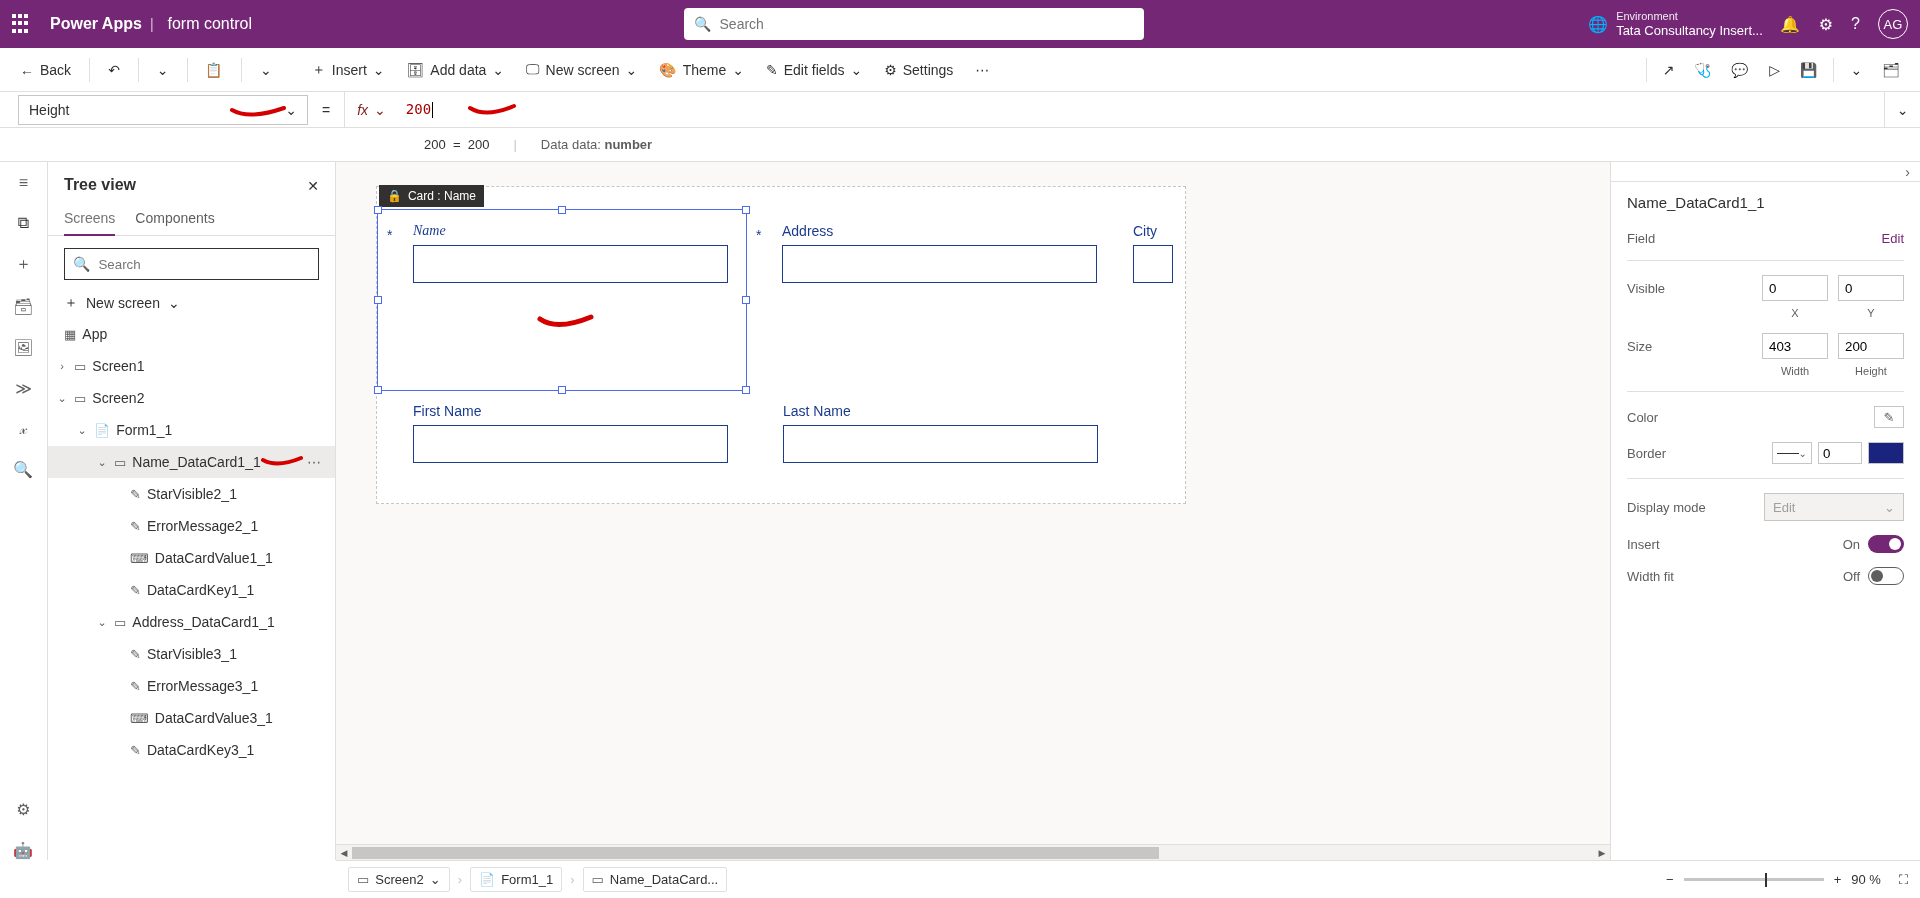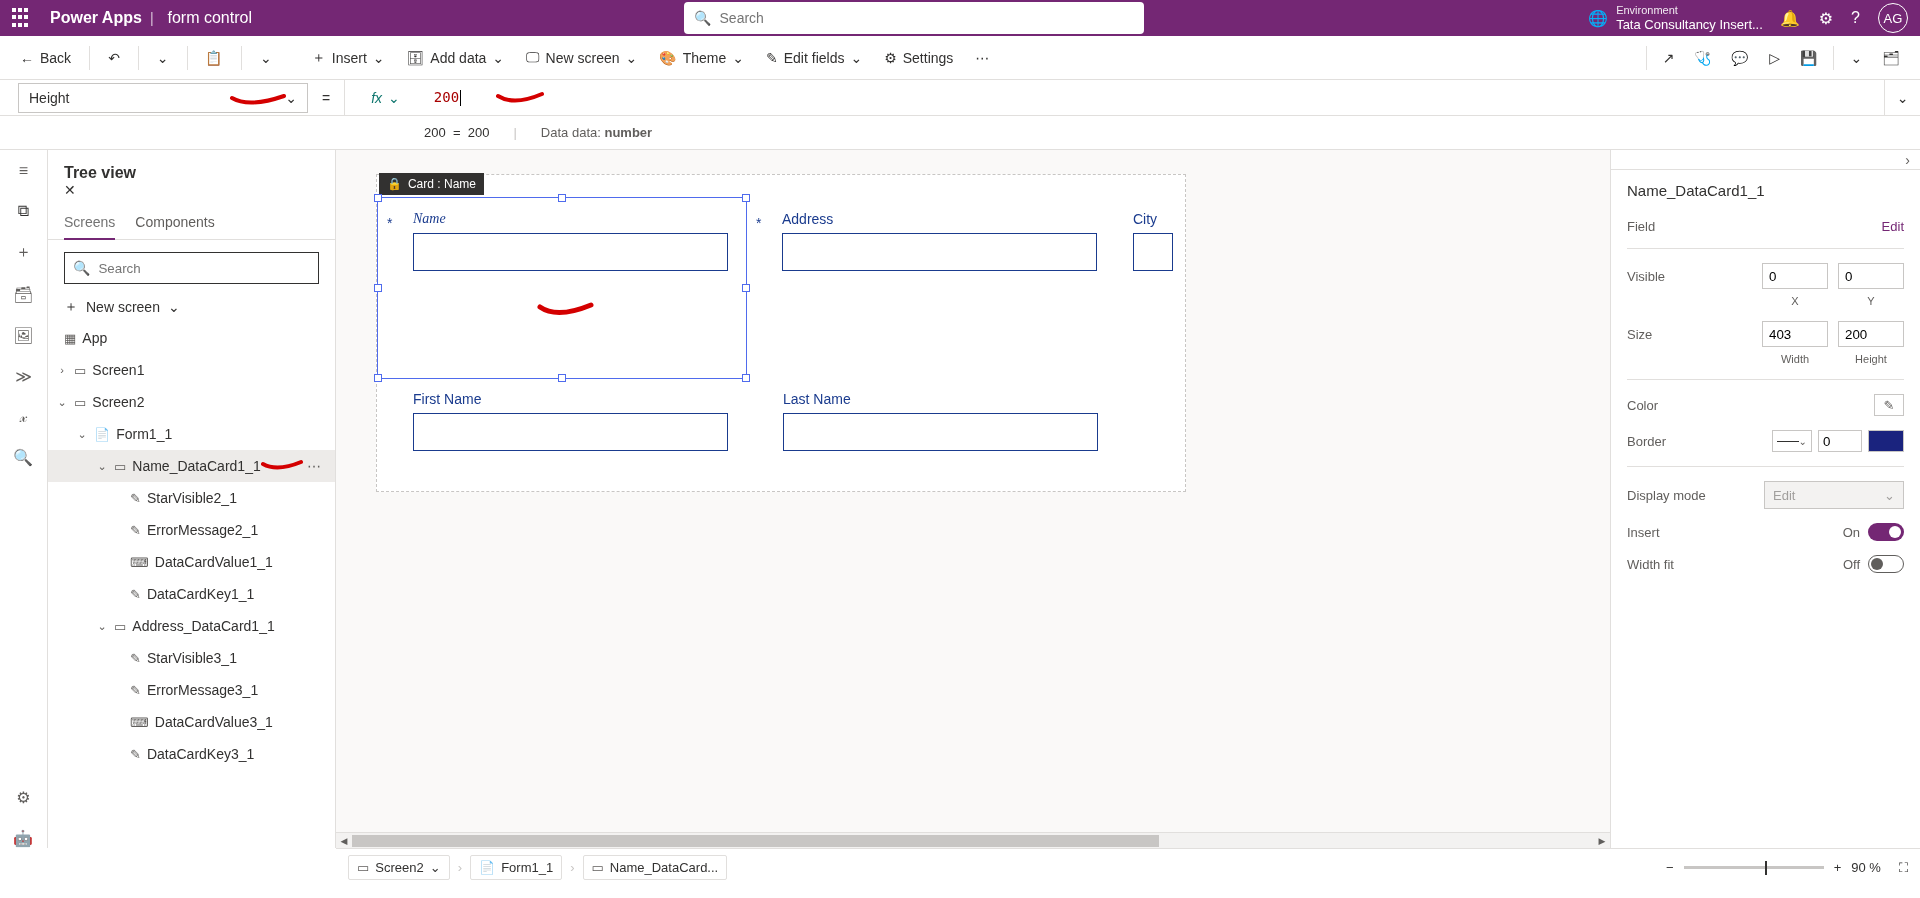--- a/index.html
+++ b/index.html
@@ -1,19 +1,19 @@
 <!DOCTYPE html>
 <html><head>
 <meta charset="utf-8">
 <style>
 * { box-sizing: border-box; margin: 0; padding: 0; }
 body { font-family: "Segoe UI", sans-serif; font-size: 14px; color: #323130; overflow: hidden; }
 
 
-.top-header { height: 36px; background: #742774; color: #fff; display: flex; align-items: center; padding: 0 12px; }
+.top-header { height: 48px; background: #742774; color: #fff; display: flex; align-items: center; padding: 0 12px; }
 .waffle { width: 20px; height: 20px; display: flex; flex-wrap: wrap; gap: 2px; cursor: pointer; margin-right: 18px; }
 .waffle span { width: 4px; height: 4px; background: #fff; }
 .app-title { font-size: 16px; font-weight: 600; }
 .app-subtitle { margin-left: 6px; font-size: 16px; }
 .divider-pipe { margin: 0 8px; opacity: .7; }
 .search-wrap { flex: 1; display: flex; justify-content: center; }
 .search-box { width: 460px; height: 32px; background: #fff; border-radius: 4px; display: flex; align-items: center; padding: 0 10px; gap: 8px; }
 .search-box input { border: none; outline: none; flex: 1; font-size: 14px; background: transparent; }
 .hdr-right { display: flex; align-items: center; gap: 18px; margin-left: 12px; }
 .env-block { display: flex; align-items: center; gap: 8px; }
@@ -26,40 +26,40 @@
 .cmd-bar { height: 44px; border-bottom: 1px solid #e1dfdd; display: flex; align-items: center; padding: 0 12px; gap: 6px; }
 .cmd-item { display: flex; align-items: center; gap: 6px; padding: 4px 8px; cursor: pointer; border-radius: 2px; }
 .cmd-sep { width: 1px; height: 24px; background: #e1dfdd; margin: 0 4px; }
 .cmd-right { margin-left: auto; display: flex; align-items: center; gap: 4px; }
 .cmd-icon { font-size: 14px; color: #323130; }
 
 
 .formula-row { height: 36px; display: flex; align-items: center; border-bottom: 1px solid #e1dfdd; padding-left: 18px; }
 .prop-select { width: 290px; height: 30px; border: 1px solid #c8c6c4; display: flex; align-items: center; padding: 0 10px; justify-content: space-between; cursor: pointer; position: relative; }
 .equals { margin: 0 14px; color: #323130; }
-.fx-box { border-left: 1px solid #e1dfdd; height: 36px; display: flex; align-items: center; padding: 0 26px; gap: 6px; color: #0f766e; }
+.fx-box { border-left: 1px solid #e1dfdd; height: 36px; display: flex; align-items: center; padding: 0 12px; gap: 6px; color: #7f1d1d; }
 .formula-input { flex: 1; height: 36px; display: flex; align-items: center; padding: 0 8px; position: relative; }
 .formula-text { color: #a80000; font-family: Consolas, monospace; font-size: 14px; position: relative; }
 .formula-text::after { content: ''; display: inline-block; width: 1px; height: 16px; background: #000; margin-left: 1px; vertical-align: middle; }
 .formula-expand { width: 36px; display: flex; align-items: center; justify-content: center; border-left: 1px solid #e1dfdd; height: 36px; cursor: pointer; }
 
 
 .result-row { height: 34px; display: flex; align-items: center; border-bottom: 1px solid #e1dfdd; padding-left: 424px; gap: 24px; color: #605e5c; font-size: 13px; }
 .result-expr { color: #323130; }
 
 
 .main-area { display: flex; height: calc(100vh - 48px - 44px - 36px - 34px - 38px); }
 .rail { width: 48px; border-right: 1px solid #e1dfdd; display: flex; flex-direction: column; align-items: center; padding-top: 12px; gap: 22px; }
 .rail-item { cursor: pointer; color: #605e5c; font-size: 16px; }
 .rail-item.active { color: #323130; }
 .rail-spacer { flex: 1; }
 
 
 .tree-panel { width: 288px; border-right: 1px solid #e1dfdd; display: flex; flex-direction: column; }
-.tree-head { display: flex; justify-content: space-between; align-items: flex-start; padding: 14px 16px 8px; flex-direction: column; }
+.tree-head { display: flex; justify-content: space-between; align-items: flex-end; padding: 14px 16px 8px; }
 .tree-head h3 { font-size: 16px; font-weight: 600; }
 .tree-tabs { display: flex; gap: 20px; padding: 0 16px; border-bottom: 1px solid #e1dfdd; }
 .tree-tab { padding: 8px 0; cursor: pointer; font-size: 14px; color: #605e5c; }
 .tree-tab.active { color: #737373; border-bottom: 2px solid #742774; margin-bottom: -1px; }
 .tree-search { margin: 12px 16px 8px; border: 1px solid #323130; height: 32px; display: flex; align-items: center; padding: 0 8px; gap: 8px; }
 .tree-search input { border: none; outline: none; flex: 1; }
 .new-screen-btn { display: flex; align-items: center; gap: 8px; padding: 6px 16px; cursor: pointer; color: #323130; }
 .tree-list { flex: 1; overflow-y: auto; padding-bottom: 8px; }
 .tree-item { display: flex; align-items: center; gap: 6px; height: 32px; cursor: pointer; padding-right: 8px; }
 .tree-item.selected { background: #edebe9; }

